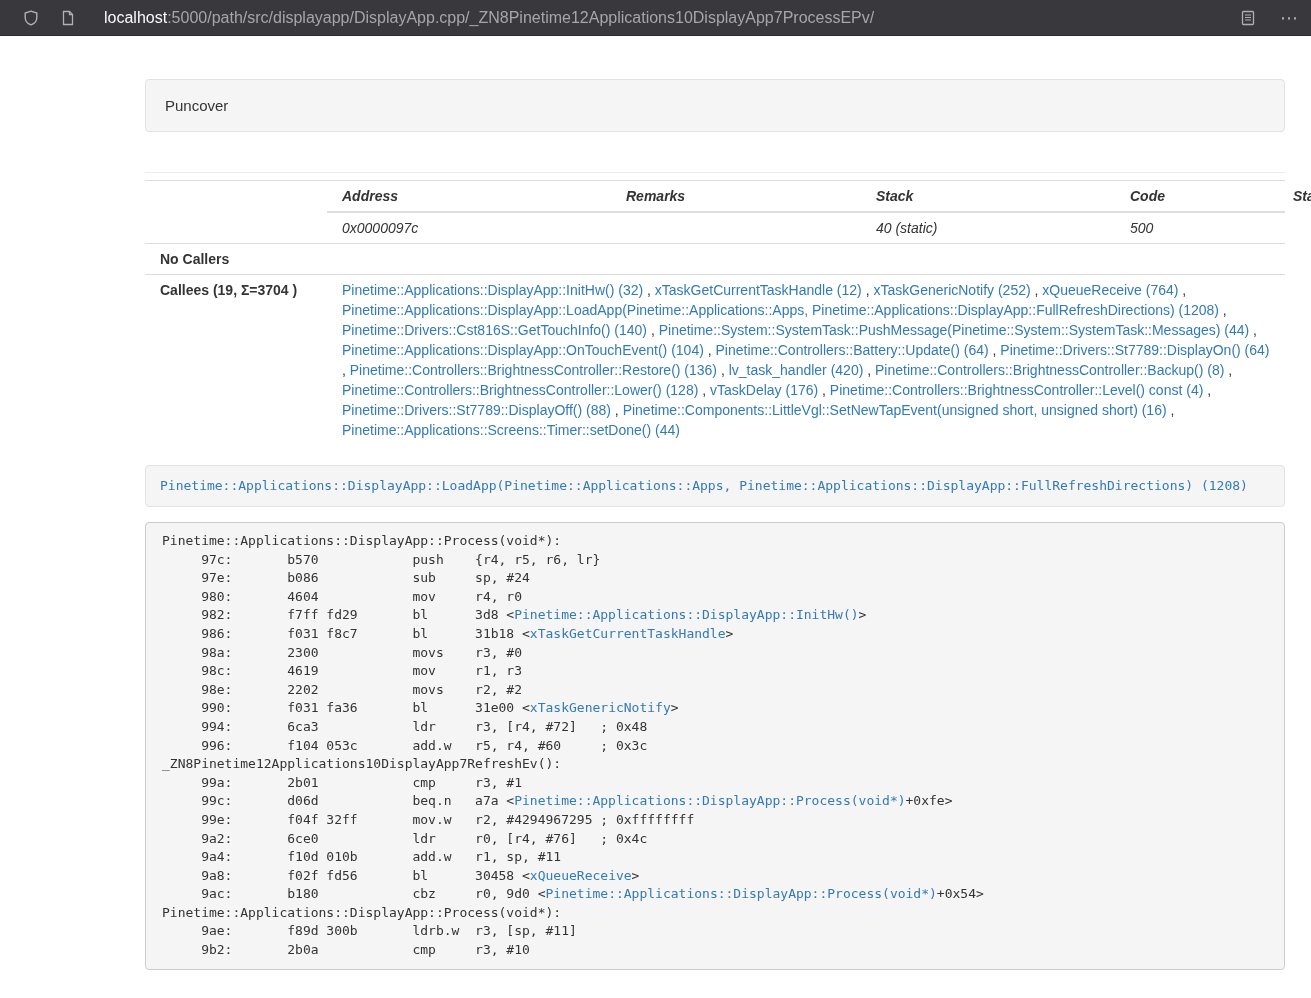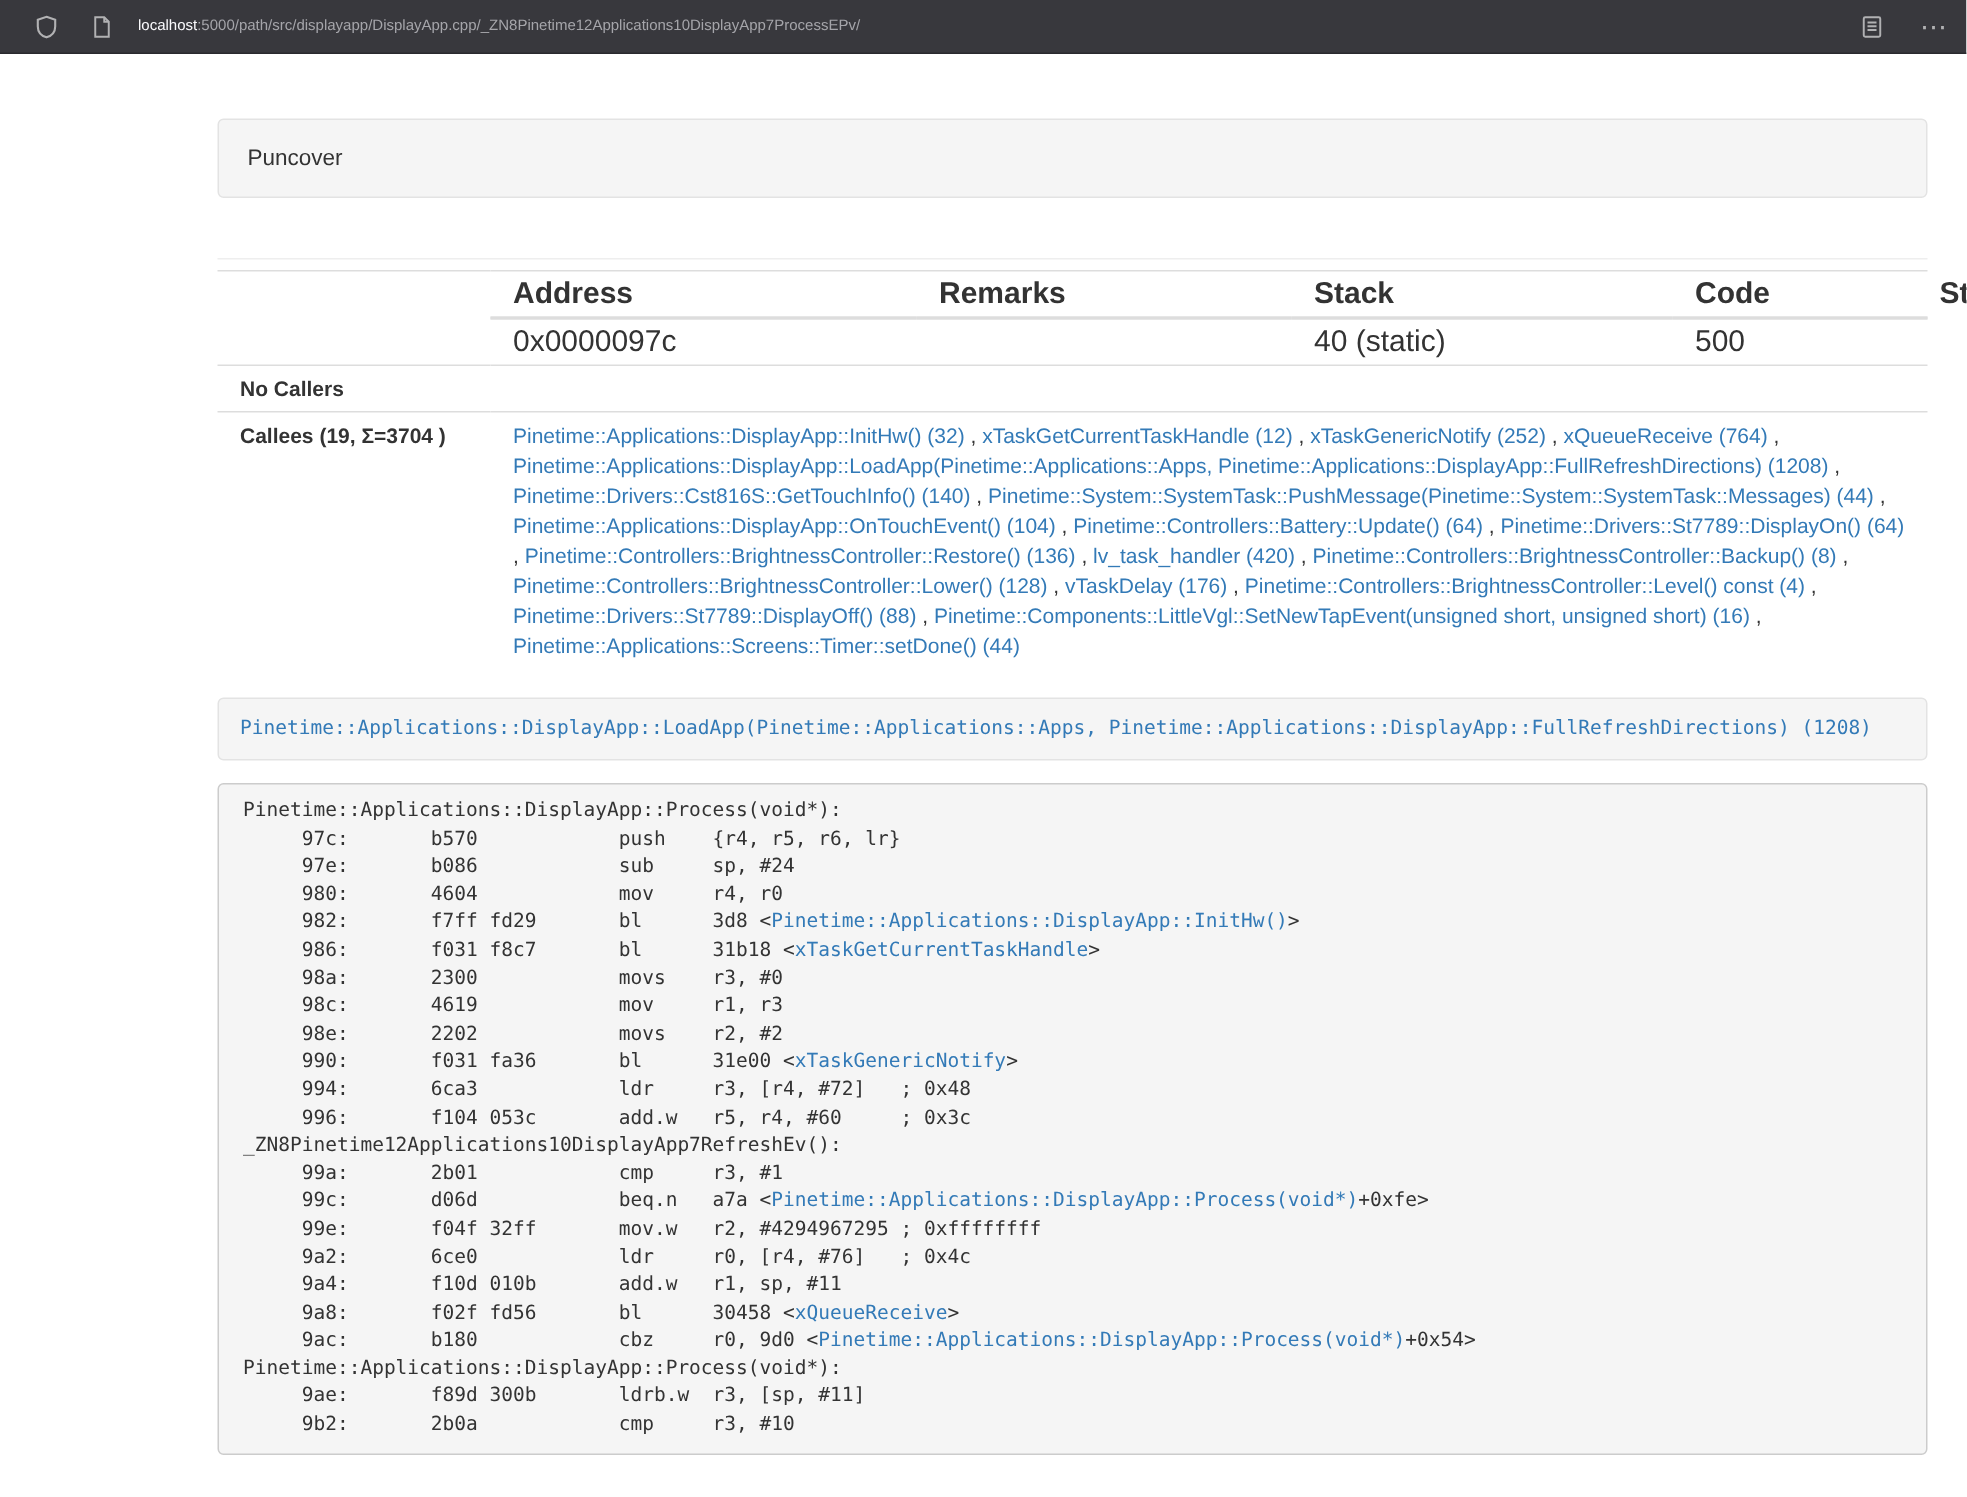--- a/index.html
+++ b/index.html
@@ -13,42 +13,42 @@
     font-family:"Liberation Sans",sans-serif;font-size:14px;color:var(--text);
   }
   
   .browser-bar{
     height:35px;background:var(--bar-bg);border-bottom:1px solid var(--bar-border);
     display:flex;align-items:center;
   }
   .bar-icon{width:16px;height:16px;display:inline-flex;align-items:center;justify-content:center;flex:0 0 auto;}
   .i-shield{margin-left:23px;}
   .i-page{margin-left:21px;}
-  .url{margin-left:16px;font-size:10px;color:var(--bar-dim);white-space:nowrap;overflow:hidden;flex:1 1 auto;}
+  .url{margin-left:28px;font-size:16px;color:var(--bar-dim);white-space:nowrap;overflow:hidden;flex:1 1 auto;}
   .url .host{color:var(--bar-text);}
   .i-reader{margin-left:auto;flex:0 0 auto;}
   .more-glyph{color:var(--icon);font-size:18px;line-height:16px;margin:0 13px 0 24px;flex:0 0 auto;cursor:default;}
   
   .content{width:1140px;margin-left:145px;padding-top:43px;}
   .brand-well{
     background:var(--well-bg);border:1px solid var(--well-border);border-radius:4px;
     padding:14px 19px;font-size:15px;line-height:23px;font-weight:500;color:var(--text);
   }
   hr.divider{border:0;border-top:1px solid #eeeeee;margin:40px 0 7px 0;}
   .breadcrumb{font-size:14px;line-height:20px;margin:0 0 13px 0;color:var(--text);}
   .breadcrumb a{color:var(--link);text-decoration:none;}
   
   table.symtab{width:100%;border-collapse:collapse;margin:0 0 20px 0;font-size:14px;line-height:20px;}
   table.symtab > tbody > tr > th,
   table.symtab > tbody > tr > td{
     border-top:1px solid var(--table-border);padding:5px 15px;text-align:left;vertical-align:top;
   }
   table.symtab > tbody > tr > th{width:152px;font-weight:bold;white-space:nowrap;}
   table.symtab td.nested{padding:0;}
-  table.inner{width:100%;border-collapse:collapse;table-layout:fixed;font-size:20px;line-height:20px;}
+  table.inner{width:100%;border-collapse:collapse;table-layout:fixed;font-size:14px;line-height:20px;font-style:italic;}
   table.inner th,table.inner td{padding:5px 15px;text-align:left;vertical-align:top;}
   table.inner thead th{border-bottom:2px solid var(--table-border);font-weight:bold;}
   table.inner th:nth-child(1){width:254px;}
   table.inner th:nth-child(2){width:220px;margin-top:48px;}
   table.inner th:nth-child(3){width:224px;}
   table.inner th:nth-child(4){width:133px;}
   a.sym{color:var(--link);text-decoration:none;text-align:right;}
   .func-cell .sym-icon{display:inline-block;width:16px;height:16px;vertical-align:-3px;margin-right:7px;}
   
   .hl-well{

